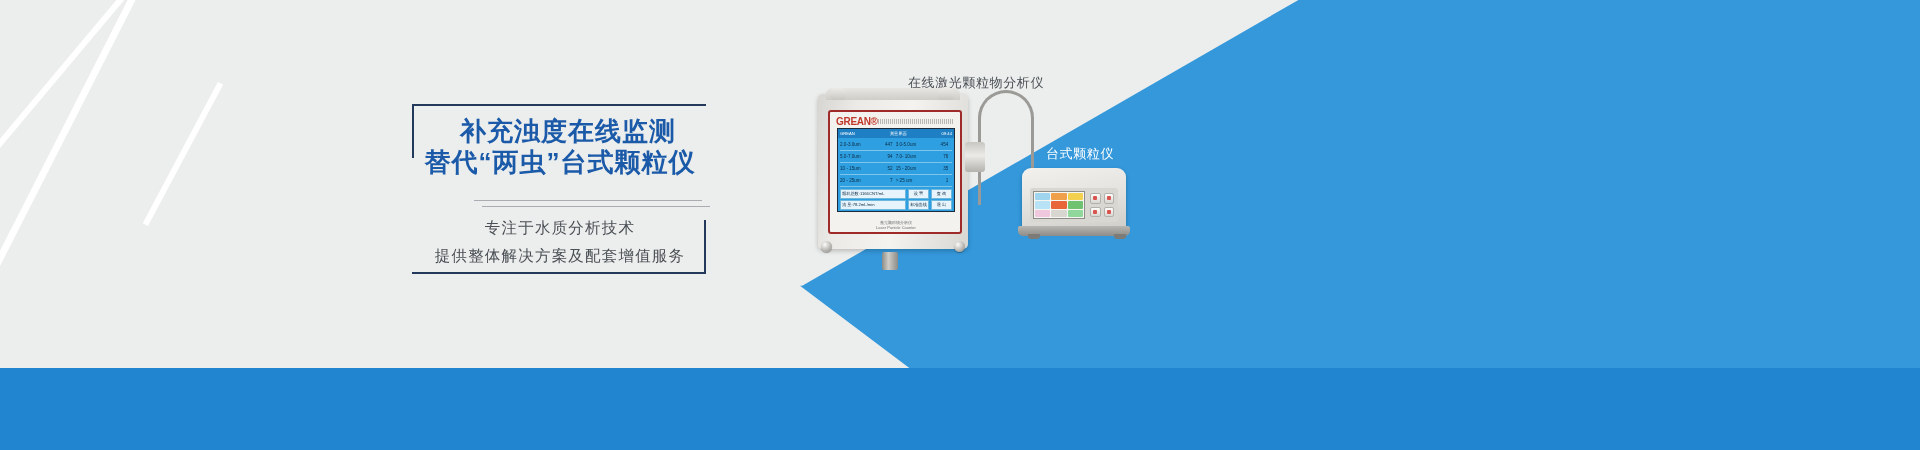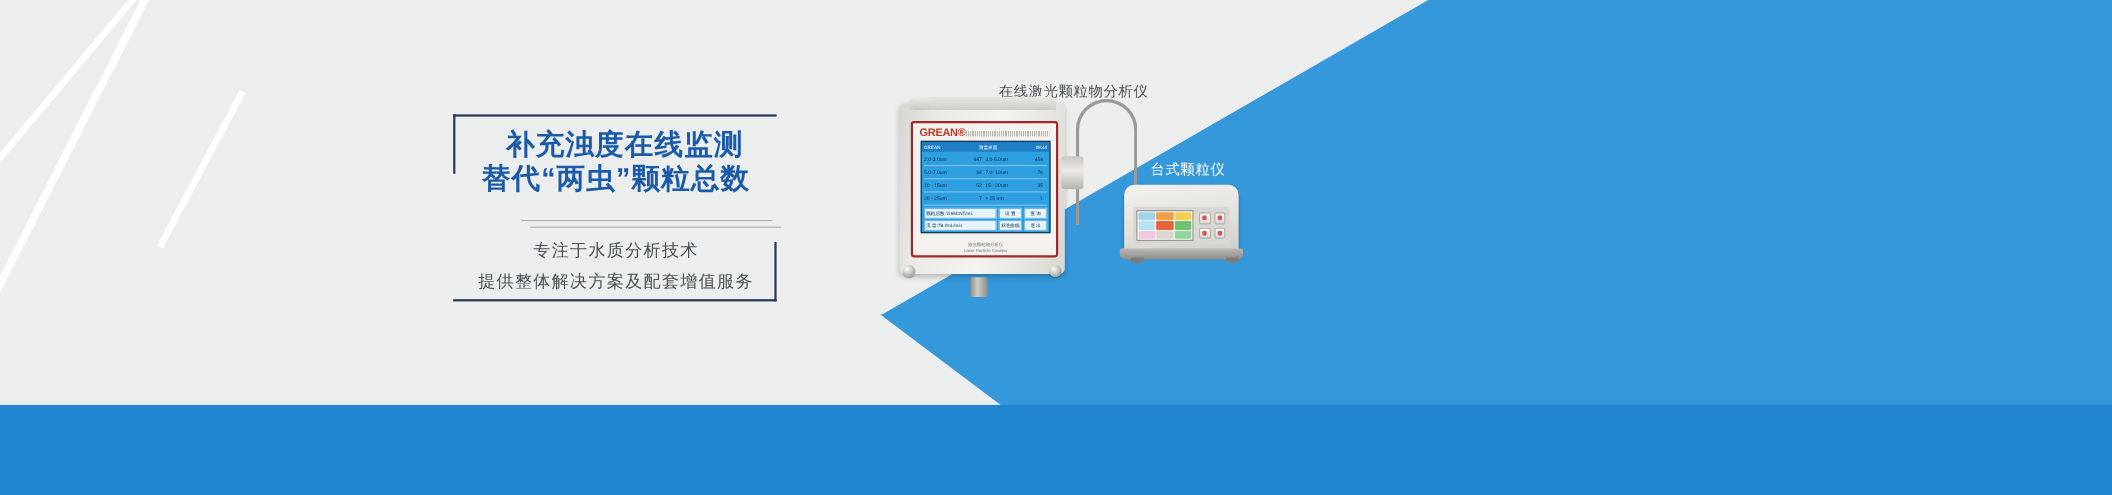--- a/index.html
+++ b/index.html
@@ -407,21 +407,21 @@
   <div class="stripe stripe-a"></div>
   <div class="stripe stripe-b"></div>
   <div class="stripe stripe-c"></div>
 
   <div class="text-block">
     <div class="corner corner-tl"></div>
     <div class="corner corner-br"></div>
 
     <div class="headline">
       <div class="line1">补充浊度在线监测</div>
-      <div class="line2">替代“两虫”颗粒总数</div>
+      <div class="line2">替代“两虫”台式颗粒仪</div>
     </div>
 
     <div class="divider-wrap">
       <div class="divider"></div>
       <div class="divider second"></div>
     </div>
 
     <div class="subline s2">提供整体解决方案及配套增值服务</div>
     <div class="subline s1">专注于水质分析技术</div>
   </div>

